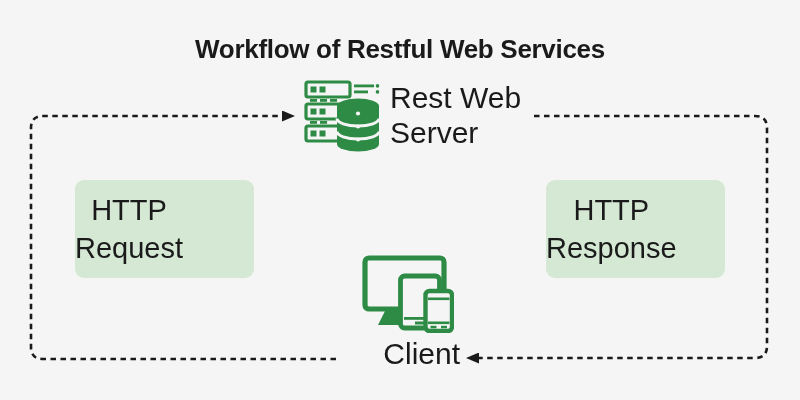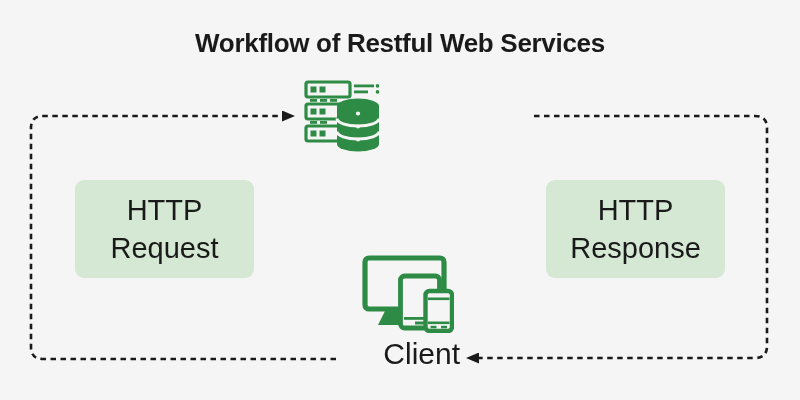--- a/index.html
+++ b/index.html
@@ -6,39 +6,39 @@
     --bg:#f5f5f5; --text:#1a1a1a; --icon-green:#2e8b45;
     --box-green:#d5e8d4; --arrow:#1a1a1a;
   }
   html,body{margin:0;padding:0;}
   body{background:#ddd;font-family:"Liberation Sans","DejaVu Sans",sans-serif;}
   .canvas{
     position:relative;width:800px;height:400px;background:var(--bg);
     overflow:hidden;margin:0 auto;
   }
   .title{
-    position:absolute;left:0;right:0;top:24px;margin:4px;
+    position:absolute;left:0;right:0;top:24px;margin:10px;
     text-align:center;font-size:26px;font-weight:700;color:var(--text);
     letter-spacing:-0.3px;
   }
   .edges{position:absolute;left:0;top:0;width:800px;height:400px;}
   .node-icon{position:absolute;}
   .server-icon{left:303px;top:76px;}
   .client-icon{left:362px;top:255px;}
   .server-label{
     position:absolute;left:390px;top:80px;font-size:30px;line-height:35px;
     color:var(--text);white-space:pre-line;
   }
   .client-label{
     position:absolute;left:340px;top:337px;width:120px;text-align:right;
     font-size:30px;color:var(--text);
   }
   .flow-box{
     position:absolute;width:179px;height:98px;background:var(--box-green);
-    border-radius:9px;display:flex;align-items:center;justify-content:center;
+    border-radius:9px;display:flex;align-items:center;
   }
   .flow-box span{
     font-size:29px;line-height:38px;color:var(--text);text-align:center;
     white-space:pre-line;
   }
   .request-box{left:75px;top:180px;}
   .response-box{left:546px;top:180px;}
 </style>
 </head>
 <body>
@@ -83,20 +83,22 @@
     <g>
       <path d="M34 30 v38 a21 7.5 0 0 0 42 0 v-38 z" style="fill:var(--icon-green)"></path>
       <ellipse cx="55" cy="30" rx="21" ry="7.5" style="fill:var(--icon-green)"></ellipse>
       <path d="M34 42.5 a21 7.5 0 0 0 42 0" style="fill:none;stroke:var(--bg);stroke-width:3"></path>
       <path d="M34 55.5 a21 7.5 0 0 0 42 0" style="fill:none;stroke:var(--bg);stroke-width:3"></path>
       <circle cx="55" cy="37.5" r="2.1" style="fill:var(--bg)"></circle>
       <circle cx="55" cy="50.5" r="2.1" style="fill:var(--bg)"></circle>
       <circle cx="55" cy="63.5" r="2.1" style="fill:var(--bg)"></circle>
     </g>
   </svg>
+  <div class="server-label">Rest Web
+Server</div>
 
   <div class="flow-box request-box">
     <span>HTTP
 Request</span>
   </div>
 
   <div class="flow-box response-box">
     <span>HTTP
 Response</span>
   </div>

